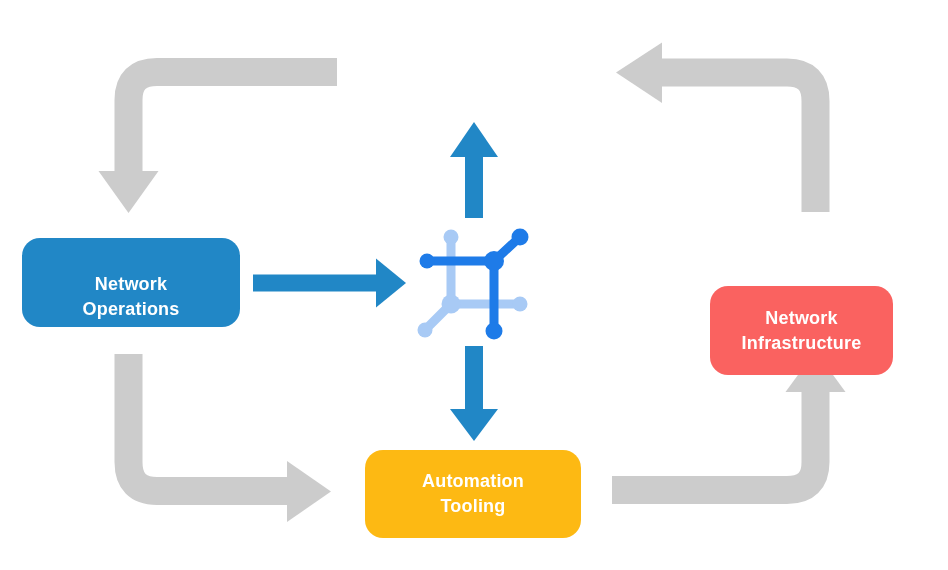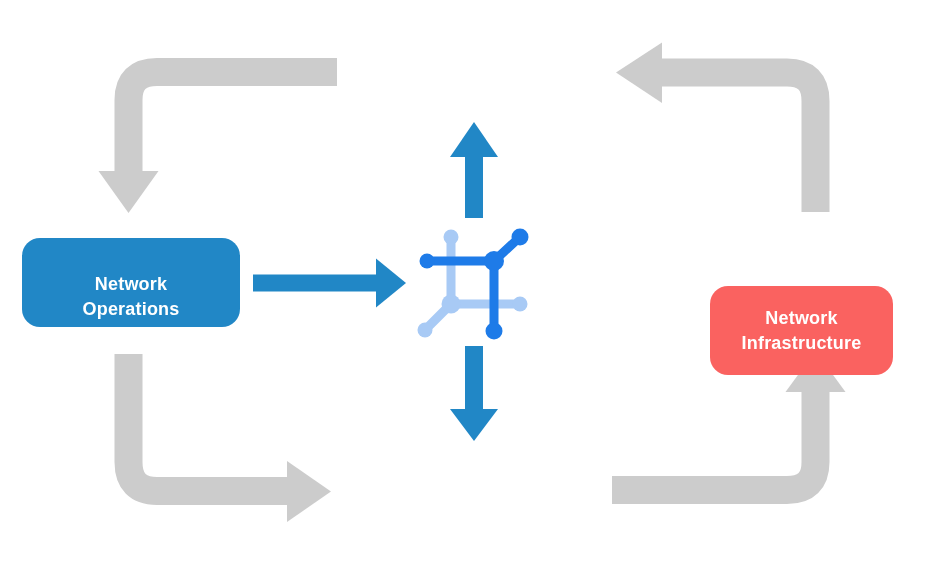--- a/index.html
+++ b/index.html
@@ -125,14 +125,17 @@
 
 
   <div class="node node-operations" style="background: rgb(33, 135, 198);">
     <span class="node-label" style="color: rgb(255, 255, 255); margin-top: 28px;">Network Operations</span>
   </div>
 
   <div class="node node-infrastructure" style="background: rgb(250, 98, 96);">
     <span class="node-label" style="color: rgb(255, 255, 255);">Network Infrastructure</span>
   </div>
 
+  <div class="node node-tooling" style="background: rgb(253, 185, 19);">
+    <span class="node-label" style="color: rgb(255, 255, 255);">Automation Tooling</span>
+  </div>
 
 </div>
 
 </body></html>

